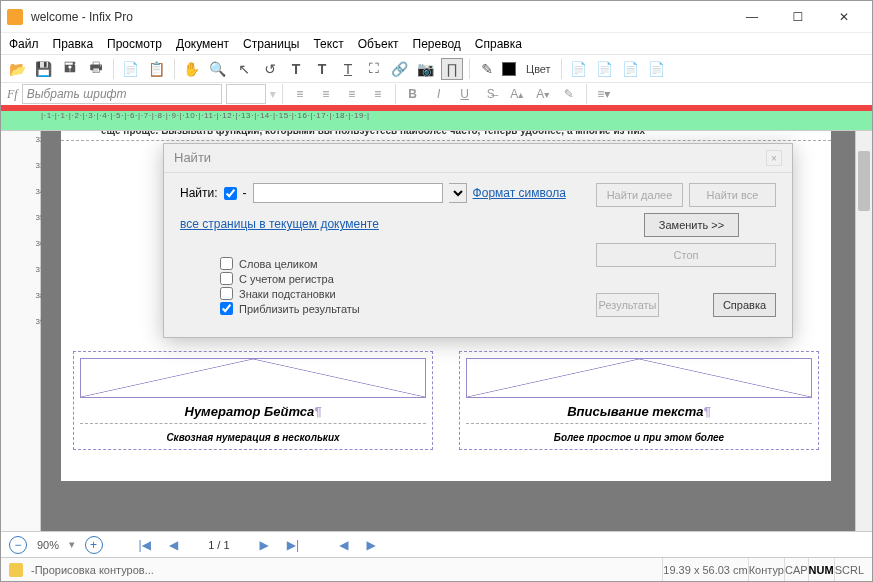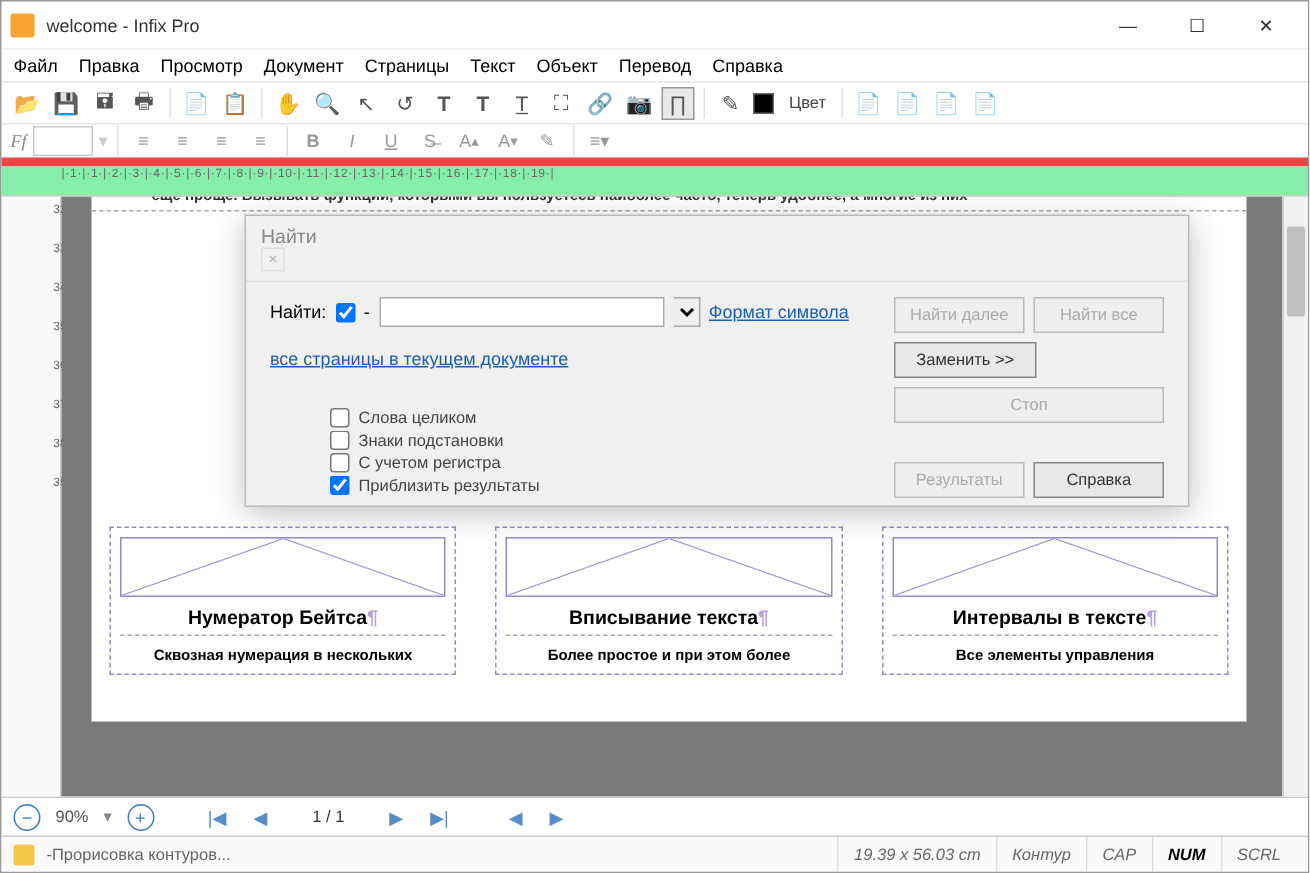--- a/index.html
+++ b/index.html
@@ -19,55 +19,55 @@
 .toolbar2 { height: 28px; display: flex; align-items: center; gap: 4px; padding: 2px 6px; border-bottom: 6px solid #ef4444; font-size: 12px; color: #888; }
 .fontbox { border: 1px solid #ccc; width: 200px; height: 20px; padding: 0 4px; display: flex; align-items: center; font-style: italic; }
 .sizebox { border: 1px solid #ccc; width: 40px; height: 20px; }
 .fmtbtn { width: 22px; height: 20px; display: flex; align-items: center; justify-content: center; color: #999; border: 1px solid transparent; }
 .ruler-h { height: 20px; background: #86efac; border-bottom: 1px solid #ccc; font-size: 8px; color: #666; padding-left: 40px; white-space: nowrap; overflow: hidden; letter-spacing: 0.5px; }
 .content { flex: 1; display: flex; overflow: hidden; position: relative; }
 .ruler-v { width: 24px; background: #f9f9f9; border-right: 1px solid #ccc; font-size: 8px; color: #666; display: flex; flex-direction: column; align-items: center; gap: 17px; padding-top: 4px; padding-left: 39px; }
 .doc-area { flex: 1; background: #7a7a7a; position: relative; overflow: hidden; }
 .page { position: absolute; left: 20px; top: -10px; width: 770px; background: #fff; height: 360px; }
 .page-top { font-size: 10px; font-weight: bold; color: #333; padding: 4px 40px; border-bottom: 1px dashed #aaa; }
-.cards { display: flex; gap: 26px; padding: 10px 12px; margin-top: 200px; }
+.cards { display: flex; gap: 26px; padding: 10px 12px; margin-top: 200px; font-style: italic; }
 .card { flex: 1; border: 1px dashed #9988cc; padding: 6px; text-align: center; }
 .card .envelope { height: 40px; border: 1px solid #9988cc; margin-bottom: 6px; position: relative; }
 .card .envelope::before { content: ""; position: absolute; left: 0; top: 0; right: 50%; bottom: 0; background: linear-gradient(to bottom right, transparent 49%, #9988cc 50%, transparent 51%); }
 .card .envelope::after { content: ""; position: absolute; left: 50%; top: 0; right: 0; bottom: 0; background: linear-gradient(to bottom left, transparent 49%, #9988cc 50%, transparent 51%); }
 .card h4 { font-size: 13px; font-weight: bold; padding-bottom: 4px; border-bottom: 1px dashed #aaa; margin-bottom: 8px; }
 .card h4 .pilcrow { color: #b8a0d8; }
 .card p { font-size: 10px; font-weight: bold; }
 .vscroll { width: 17px; background: #f0f0f0; border-left: 1px solid #ccc; position: relative; }
 .vscroll .thumb { position: absolute; left: 2px; right: 2px; top: 20px; height: 60px; background: #c0c0c0; border-radius: 2px; }
 .dialog { position: absolute; left: 122px; top: 12px; width: 630px; height: 195px; background: #f0f0f0; border: 1px solid #bbb; box-shadow: 0 4px 20px rgba(0,0,0,0.25); font-size: 12px; }
-.dialog-title { padding: 6px 10px; color: #888; font-size: 13px; border-bottom: 1px solid #ddd; display:flex; justify-content:space-between;flex-direction:column; }
+.dialog-title { padding: 6px 10px; color: #888; font-size: 13px; border-bottom: 1px solid #ddd; display:flex; justify-content:space-between; }
 .dialog-title .dclose { width:16px; height:16px; border:1px solid #ddd; display:flex; align-items:center; justify-content:center; color:#aaa; font-size:10px;}
 .dialog-body { padding: 10px 16px; display: flex; gap: 20px; }
 .dleft { flex: 1; }
 .findrow { display: flex; align-items: center; gap: 6px; margin-bottom: 6px; }
 .findrow input[type=text] { border: 1px solid #aaa; height: 20px; width: 190px; padding: 0 4px; }
 .findrow select { height:20px; width:18px; border:1px solid #aaa; border-left:none;}
 .link { color: #1a5fb4; text-decoration: underline; cursor: pointer; }
 .checks { margin-top: 14px; margin-left: 40px;}
 .checks label { display: flex; align-items: center; gap: 6px; margin: 2px 0; font-size: 11px; color: #444;}
 .checks input { width:13px; height:13px; }
 .dright { width: 180px; display: flex; flex-direction: column; gap: 6px; }
 .dbtn { border: 1px solid #bbb; background: #e8e8e8; height: 24px; font-size: 11px; display:flex; align-items:center; justify-content:center; color: #555; }
 .dbtn.disabled { color: #aaa; background:#eee; }
-.dbtn.primary { background:#e8e8e8; color:#333; border-color:#888;}
+.dbtn.primary { background:#e8e8e8; color:#333; border-color:#888;margin-left:48px;}
 .drow2 { display:flex; gap:6px;}
 .drow2 .dbtn { flex:1; }
 .statusbar1 { height: 26px; border-top: 1px solid #ccc; display: flex; align-items: center; gap: 10px; padding: 0 8px; font-size: 11px; color: #555; }
 .zbtn { width: 18px; height: 18px; border: 1px solid #3a7abf; border-radius: 50%; display:flex; align-items:center; justify-content:center; color:#3a7abf; font-size:12px;}
 .navbtn { color: #5a8ac8; font-size: 12px; padding: 0 4px; }
 .statusbar2 { height: 24px; border-top: 1px solid #ccc; display: flex; align-items: center; padding: 0 8px; font-size: 11px; color: #666; background:#fafafa;}
 .lock { width:14px; height:14px; background:#f2c94c; margin-right:8px; border-radius:2px;}
 .sb-spacer { flex:1; }
-.sb-cell { border-left:1px solid #ddd; padding:0 10px; height:100%; display:flex; align-items:center;font-style:italic;}
+.sb-cell { border-left:1px solid #ddd; padding:0 0; height:100%; display:flex; align-items:center;}
 .colorlbl { font-size:11px; color:#444; padding:0 4px;}
 .colorswatch { width:14px; height:14px; background:#000; border:1px solid #666; margin-right:2px;}
 </style>
 </head>
 <body>
 
 <div class="window">
 
   <div class="titlebar">
     <div class="appicon"></div>
@@ -121,20 +121,21 @@
     <span class="colorlbl">Цвет</span>
     <div class="tsep"></div>
     <div class="tbtn">📄</div>
     <div class="tbtn">📄</div>
     <div class="tbtn">📄</div>
     <div class="tbtn">📄</div>
   </div>
 
   <div class="toolbar2">
     <span style="font-family:serif;font-style:italic;">Ff</span>
+    <div class="fontbox">Выбрать шрифт</div>
     <div class="sizebox"></div>
     <span style="color:#ccc">▾</span>
     <div class="tsep"></div>
     <div class="fmtbtn">≡</div>
     <div class="fmtbtn">≡</div>
     <div class="fmtbtn">≡</div>
     <div class="fmtbtn">≡</div>
     <div class="tsep"></div>
     <div class="fmtbtn">
         <b>B</b>
@@ -173,25 +174,20 @@
           <div class="card">
             <div class="envelope"></div>
             <h4><span>Нумератор Бейтса</span><span class="pilcrow">¶</span></h4>
             <p>Сквозная нумерация в нескольких</p>
           </div>
           <div class="card">
             <div class="envelope"></div>
             <h4><span>Вписывание текста</span><span class="pilcrow">¶</span></h4>
             <p>Более простое и при этом более</p>
           </div>
-          <div class="card">
-            <div class="envelope"></div>
-            <h4><span>Интервалы в тексте</span><span class="pilcrow">¶</span></h4>
-            <p>Все элементы управления</p>
-          </div>
         </div>
       </div>
 
       <div class="dialog">
         <div class="dialog-title">
           <span>Найти</span>
           <span class="dclose">×</span>
         </div>
         <div class="dialog-body">
           <div class="dleft">
@@ -204,25 +200,25 @@
               <span class="link">Формат символа</span>
             </div>
             <div class="checks">
               <div style="margin-left:-40px; margin-bottom:26px;"><span class="link">все страницы в текущем документе</span></div>
               <label>
                   <input type="checkbox" style="">
                   <span>Слова целиком</span>
                 </label>
               <label>
                   <input type="checkbox" style="">
+                  <span>С учетом регистра</span>
+                </label>
+              <label>
+                  <input type="checkbox" style="">
                   <span>Знаки подстановки</span>
-                </label>
-              <label>
-                  <input type="checkbox" style="">
-                  <span>С учетом регистра</span>
                 </label>
               <label>
                   <input type="checkbox" checked="" style="">
                   <span>Приблизить результаты</span>
                 </label>
             </div>
           </div>
           <div class="dright">
             <div class="drow2">
               <div class="dbtn disabled">Найти далее</div>

